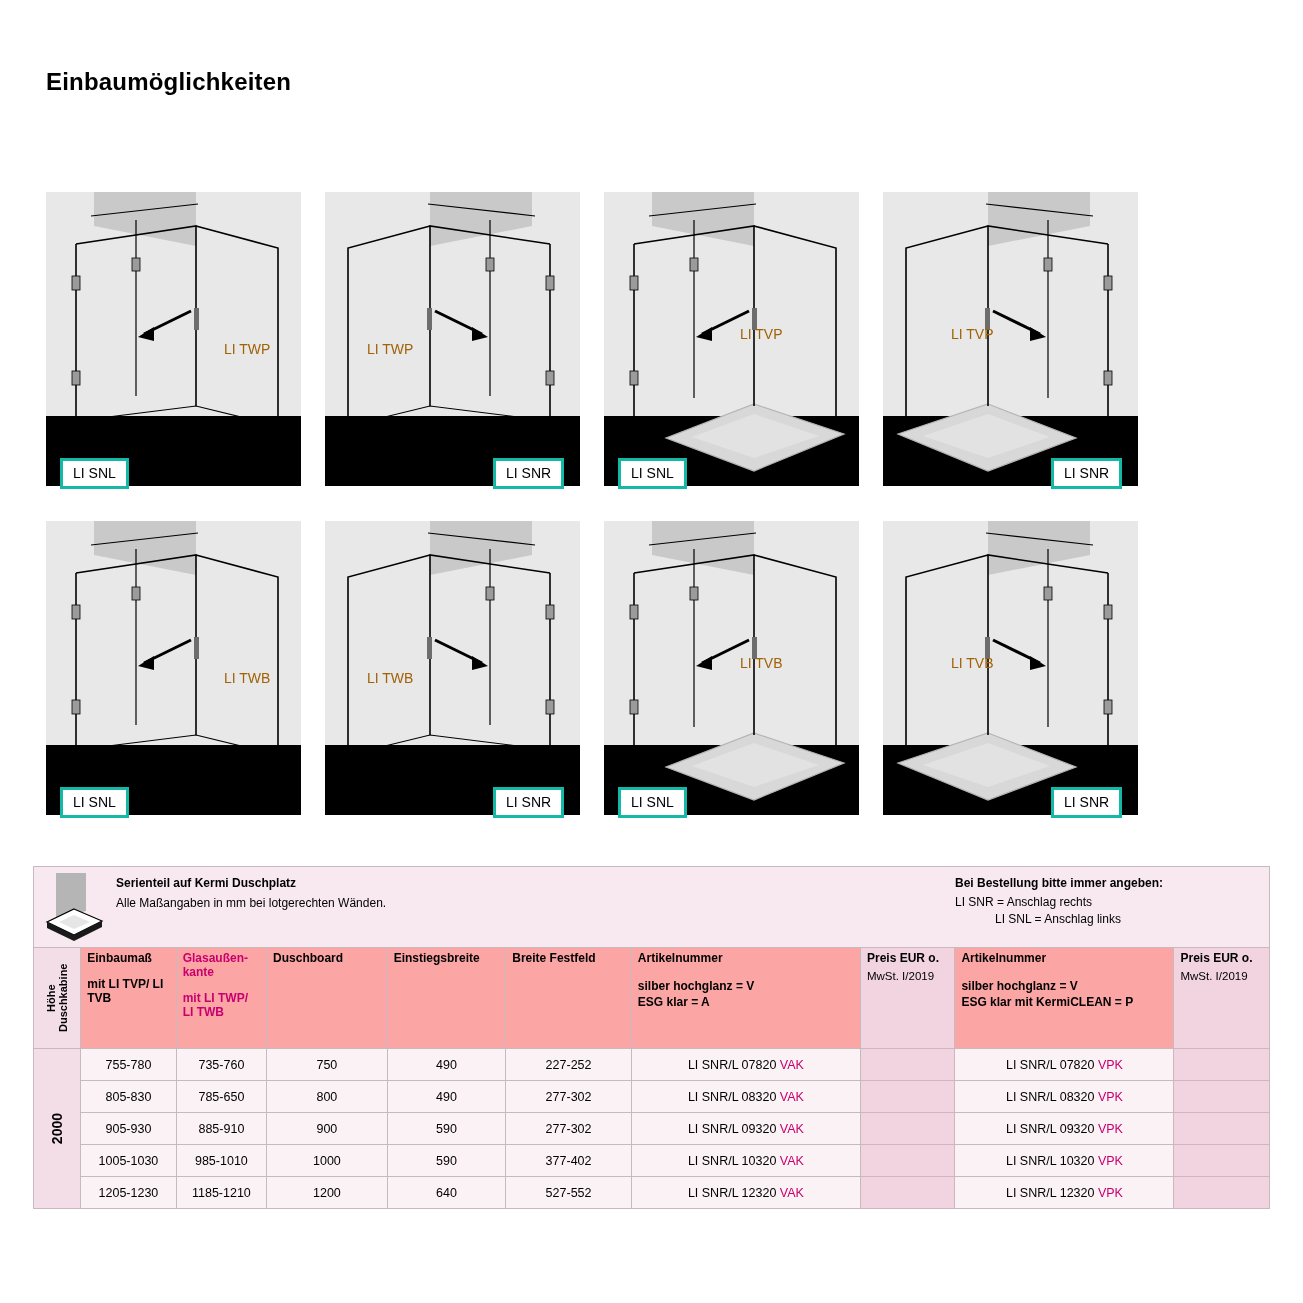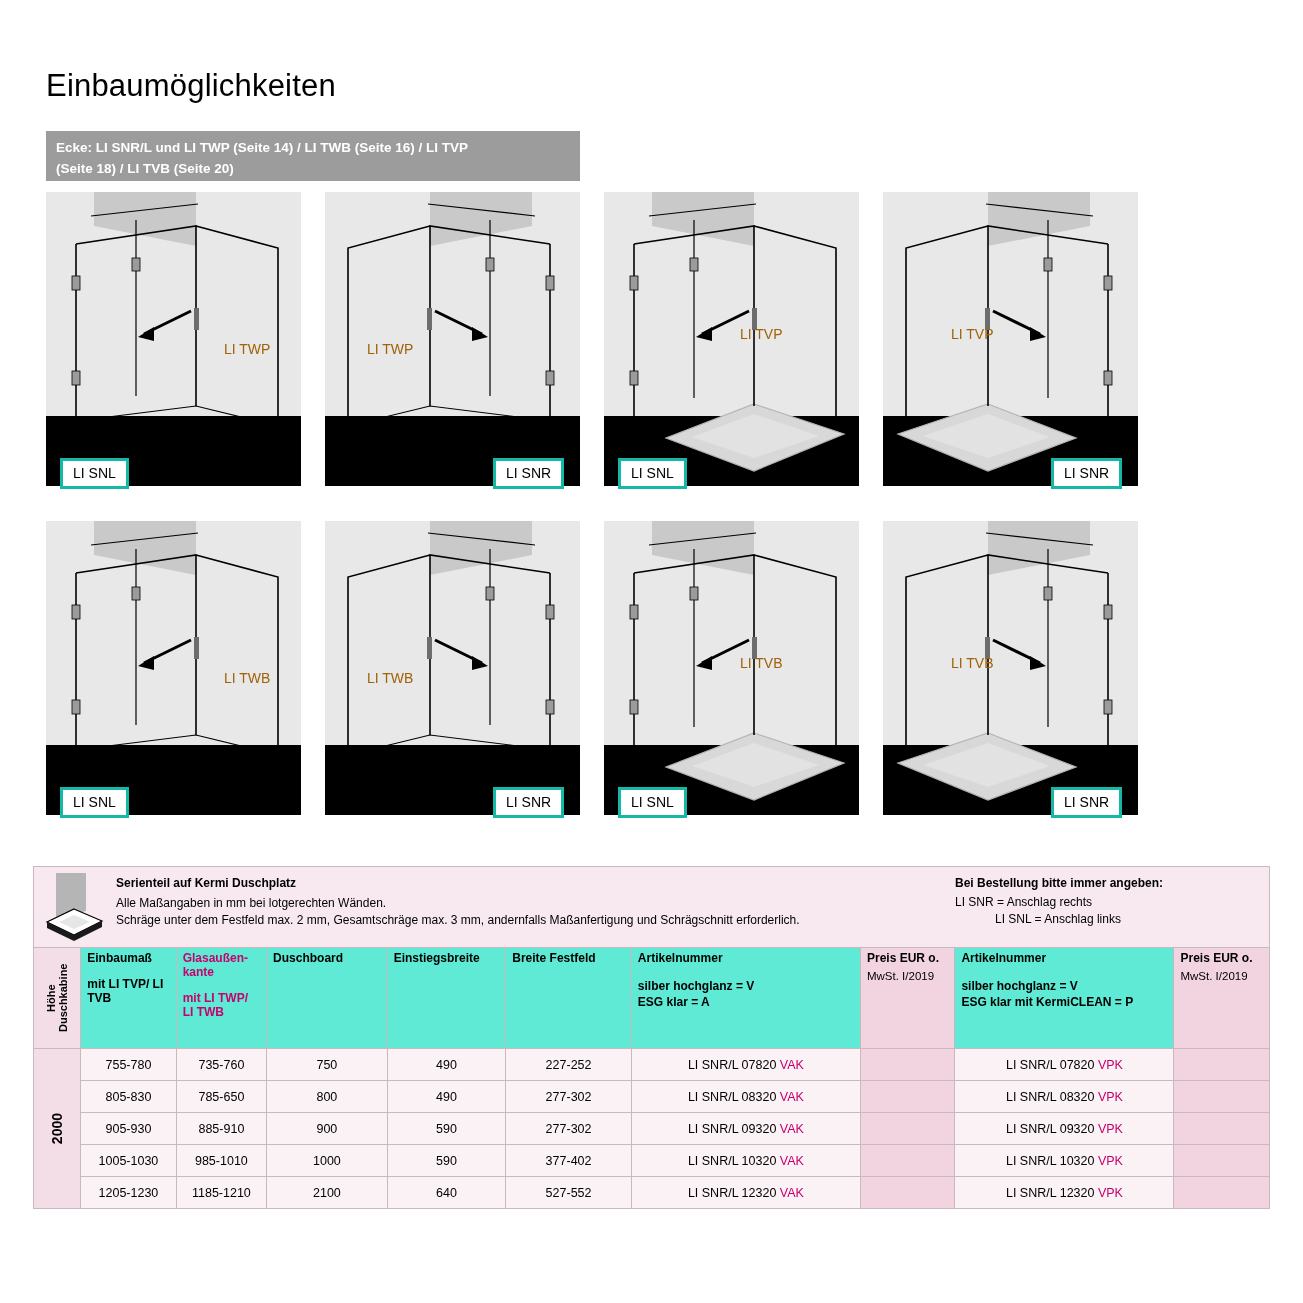--- a/index.html
+++ b/index.html
@@ -8,21 +8,21 @@
     background:#ffffff;
     font-family:"Liberation Sans", sans-serif;
     color:#000;
     position:relative;
     overflow:hidden;
   }
   .page{position:absolute;left:0;top:0;width:1303px;height:1303px;}
 
   h1.title{
     position:absolute;left:46px;top:68px;
-    margin:0;font-size:31px;font-weight:normal;letter-spacing:0.2px;
+    margin:0;font-size:24px;font-weight:bold;letter-spacing:0.2px;
   }
 
   
   .band{
     position:absolute;left:46px;top:131px;width:534px;height:50px;
     background:#9c9c9c;color:#fff;font-size:13.5px;line-height:21px;
     padding:6px 10px 0 10px;box-sizing:border-box;font-weight:bold;
   }
 
   
@@ -55,21 +55,21 @@
     border-collapse:collapse;font-size:12px;
   }
   table.spec td,table.spec th{
     border:1px solid #c9b9bf;
     padding:3px 6px;
     vertical-align:top;
     background:#fbf2f5;
     font-weight:normal;
     text-align:left;
   }
-  table.spec thead td{height:94px;vertical-align:top;font-weight:bold;font-size:12px;background:#5eead4;}
+  table.spec thead td{height:94px;vertical-align:top;font-weight:bold;font-size:12px;background:#fca5a5;}
   table.spec tbody td{height:25px;vertical-align:middle;text-align:center;font-size:12.5px;margin-left:20px;}
   .c-height{width:34px;background:#f3dde6 !important;}
   .rot{
     writing-mode:vertical-rl;transform:rotate(180deg);
     font-size:11px;font-weight:bold;line-height:12px;text-align:center;
     display:block;margin:0 auto;
   }
   .rot-h{
     writing-mode:vertical-rl;transform:rotate(180deg);
     font-size:14px;font-weight:bold;display:block;margin:0 auto;
@@ -80,24 +80,20 @@
   .hdr-sub{display:block;margin-top:12px;font-weight:bold;}
   .hdr-small{display:block;font-weight:normal;font-size:11.5px;line-height:14px;margin-top:4px;}
 </style>
 </head>
 <body>
 
 <div class="page">
 
   <h1 class="title">Einbaumöglichkeiten</h1>
 
-  <div class="band">
-    <span>Ecke: LI SNR/L und LI TWP (Seite 14) / LI TWB (Seite 16) / LI TVP</span><br>
-    <span>(Seite 18) / LI TVB (Seite 20)</span>
-  </div>
 
   <div class="diagram" style="left:46px;top:186px;">
     <svg class="dg-frame" viewBox="0 0 255 300">
       <rect x="0" y="0" width="255" height="300" fill="#ffffff"></rect>
       <polygon points="0,6 255,6 255,230 0,230" fill="#e8e8e8"></polygon>
       <polygon points="48,6 150,6 150,60 48,40" fill="#c9c9c9"></polygon>
       <polygon points="0,230 255,230 255,300 0,300" fill="#000000"></polygon>
 
       <polygon points="25,250 150,205 235,232 110,283" fill="#ffffff" opacity="0"></polygon>
 
@@ -306,21 +302,20 @@
   <div class="infobox">
     <svg style="position:absolute;left:8px;top:4px;width:64px;height:74px;" viewBox="0 0 64 74">
       <polygon points="14,2 44,2 44,40 14,48" fill="#b5b5b5"></polygon>
       <polygon points="32,38 60,50 32,64 5,51" fill="#ffffff" stroke="#000" stroke-width="1.2"></polygon>
       <polygon points="32,44 48,51 32,58 17,51" fill="#e6e6e6"></polygon>
       <polygon points="5,51 32,64 32,70 5,57" fill="#1a1a1a"></polygon>
       <polygon points="60,50 32,64 32,70 60,56" fill="#1a1a1a"></polygon>
     </svg>
     <div class="ttl">Serienteil auf Kermi Duschplatz</div>
     <div class="l1">Alle Maßangaben in mm bei lotgerechten Wänden.</div>
-    <div class="l2">Schräge unter dem Festfeld max. 2 mm, Gesamtschräge max. 3 mm, andernfalls Maßanfertigung und Schrägschnitt erforderlich.</div>
     <div class="r0">Bei Bestellung bitte immer angeben:</div>
     <div class="r1">LI SNR = Anschlag rechts</div>
     <div class="r2">LI SNL = Anschlag links</div>
   </div>
 
   <table class="spec">
     <colgroup>
       <col style="width:34px">
       <col style="width:95px">
       <col style="width:90px">
@@ -418,21 +413,21 @@
         <td>590</td>
         <td>377-402</td>
         <td class="bold"><span>LI SNR/L 10320 </span><span class="red">VAK</span></td>
         <td class="pink-cell"></td>
         <td class="bold"><span>LI SNR/L 10320 </span><span class="red">VPK</span></td>
         <td class="pink-cell"></td>
       </tr>
       <tr>
         <td>1205-1230</td>
         <td>1185-1210</td>
-        <td class="bold">2100</td>
+        <td class="bold">1200</td>
         <td>640</td>
         <td>527-552</td>
         <td class="bold"><span>LI SNR/L 12320 </span><span class="red">VAK</span></td>
         <td class="pink-cell"></td>
         <td class="bold"><span>LI SNR/L 12320 </span><span class="red">VPK</span></td>
         <td class="pink-cell"></td>
       </tr>
     </tbody>
   </table>
 

